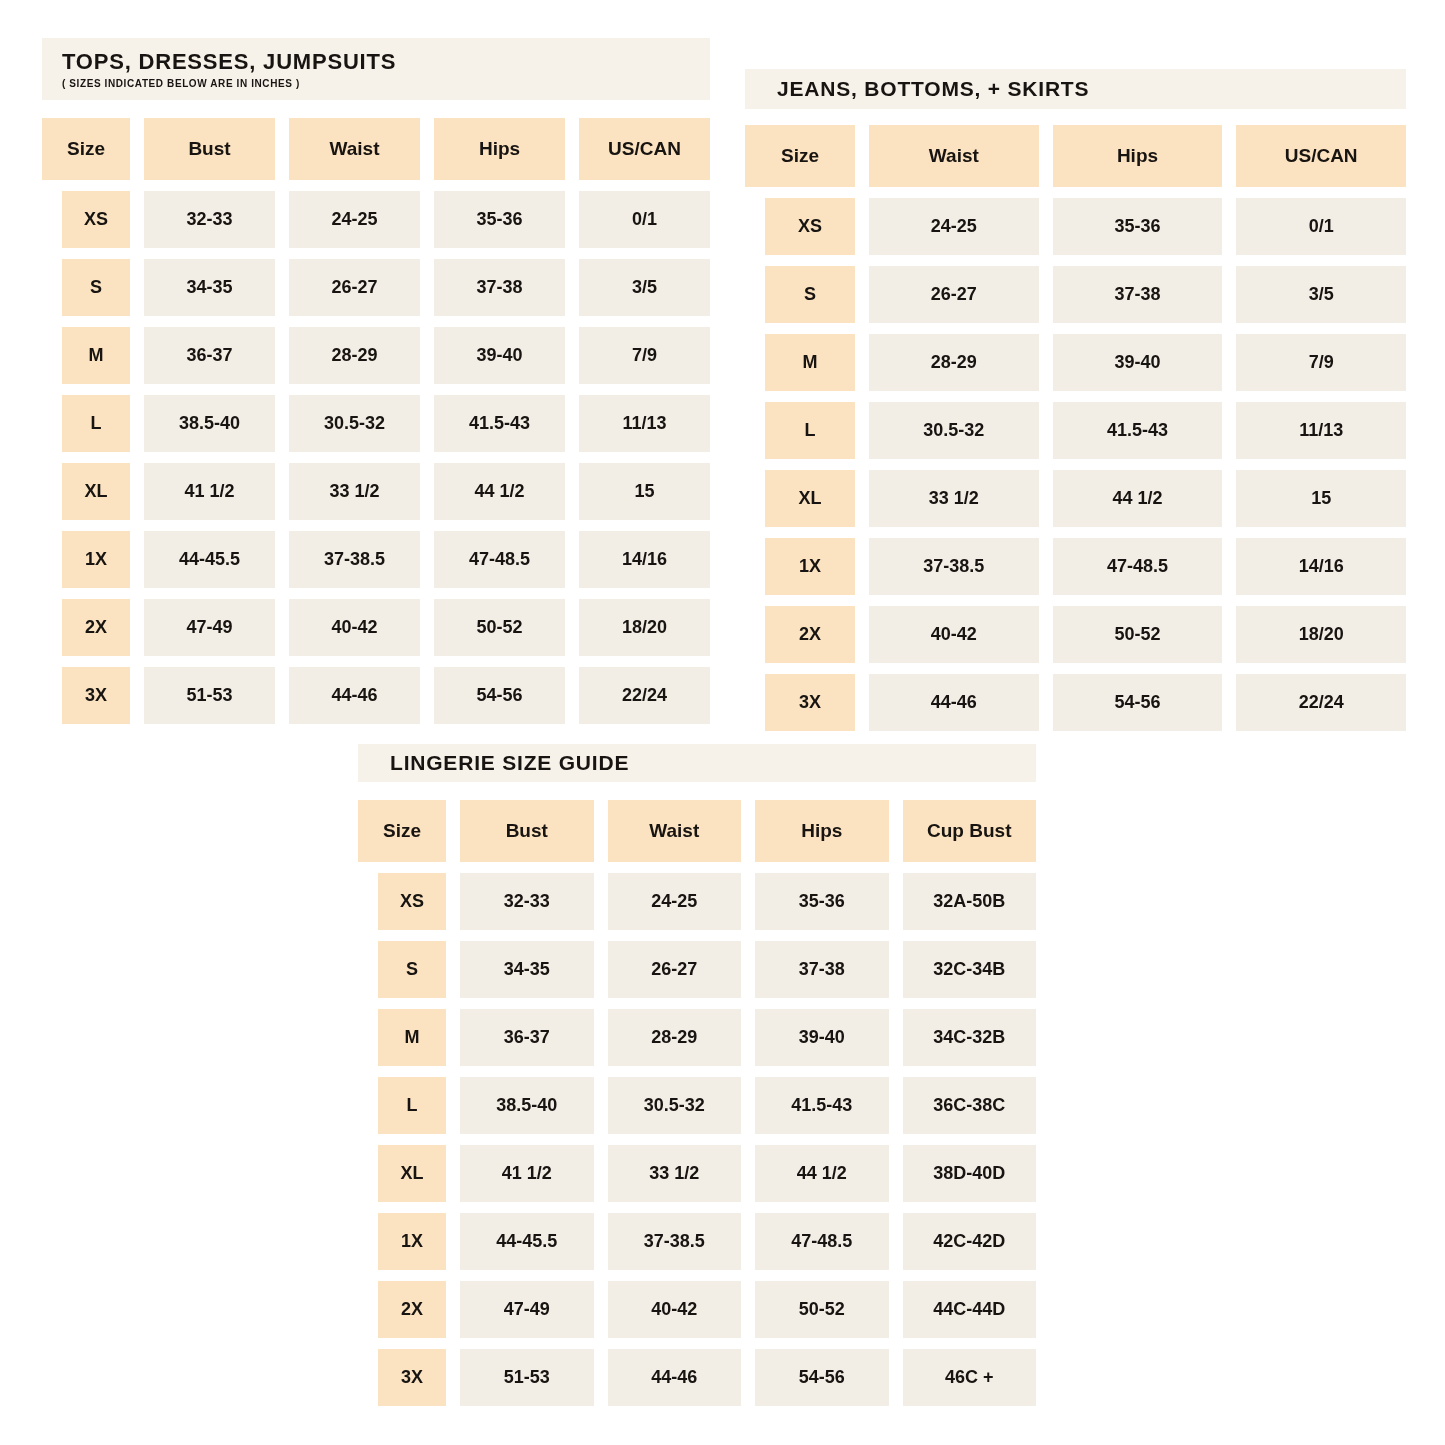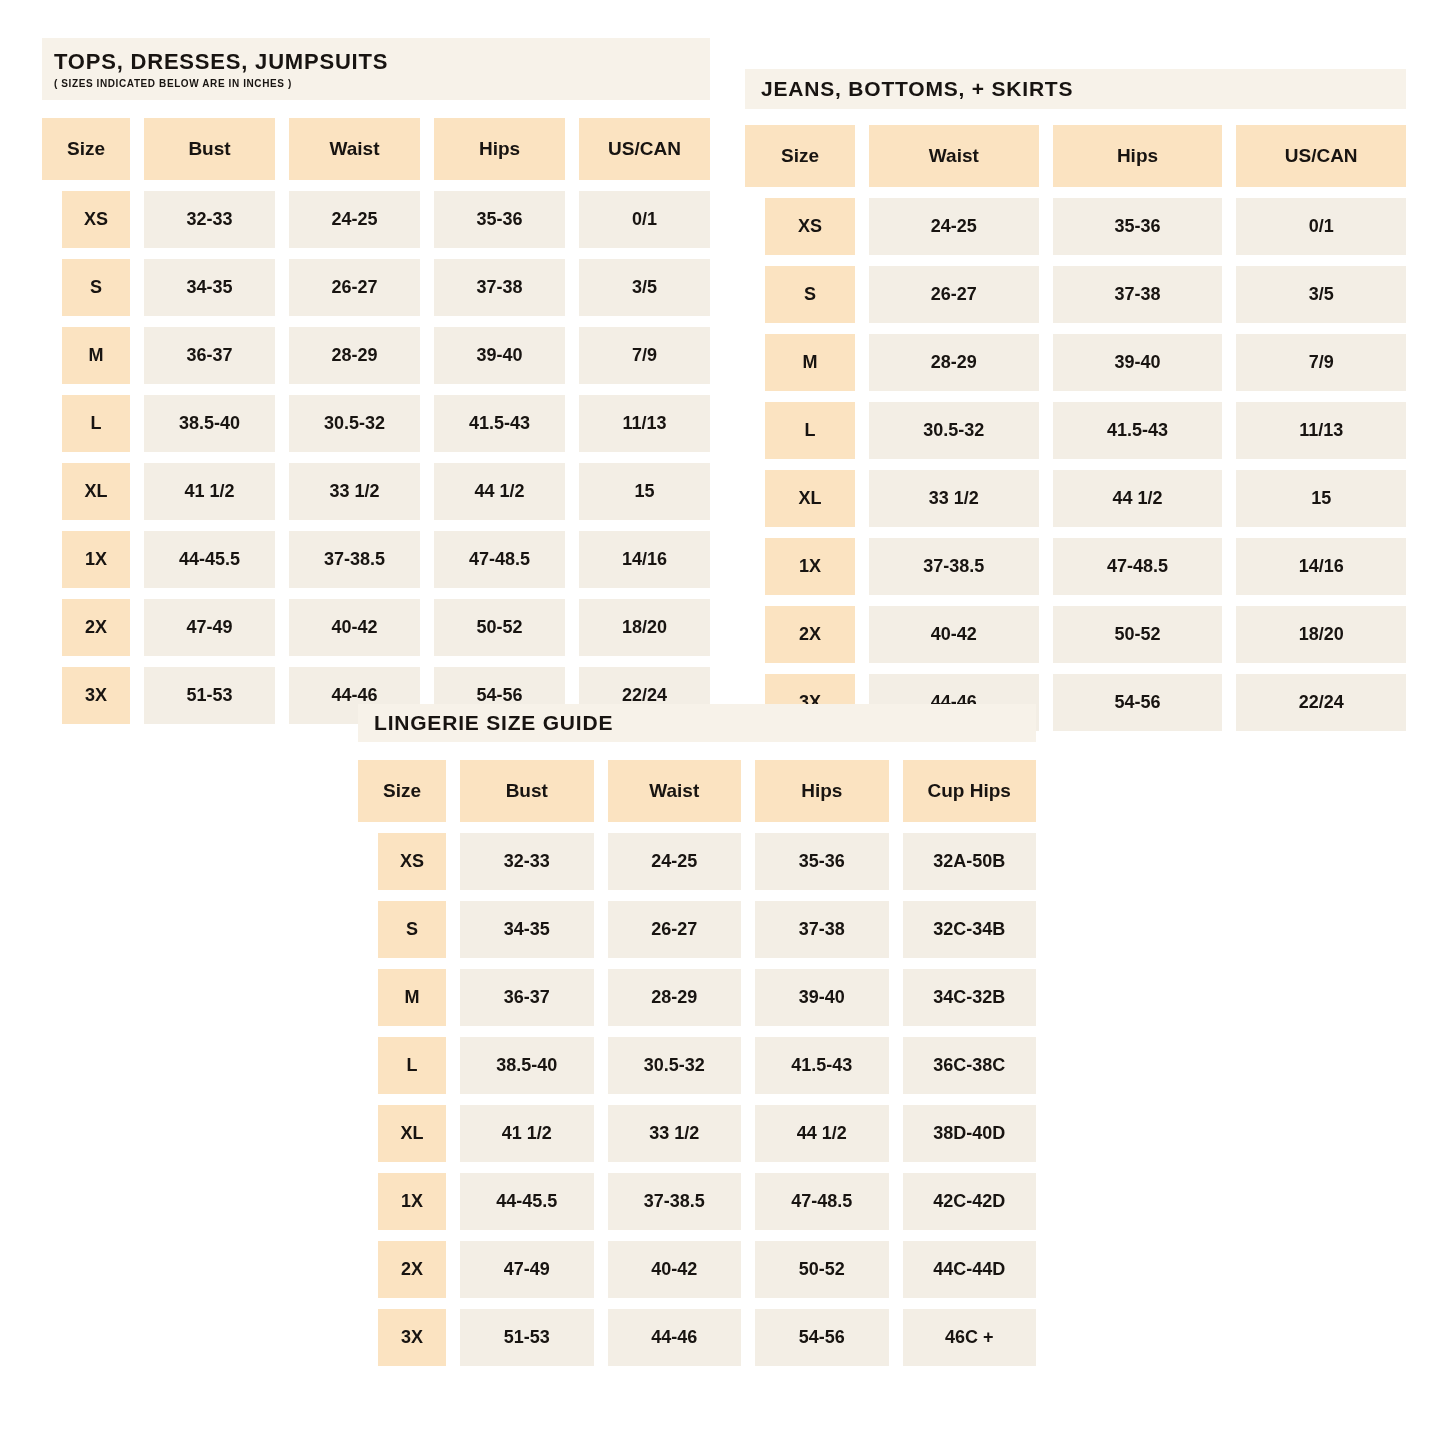--- a/index.html
+++ b/index.html
@@ -10,40 +10,40 @@
     color:#181411;
   }
   body { position:relative; overflow:hidden; }
 
   .table-block { position:absolute; }
 
   
   .banner {
     background:#f7f2e9;
     display:flex; flex-direction:column; justify-content:center;
-    padding-left:12px;
+    padding-left:20px;
   }
   .banner .title {
     font-weight:900;
     font-size:22px;
     letter-spacing:0.8px;
     line-height:1.2;
   }
   .banner .subtitle {
     font-weight:700;
     font-size:10px;
     letter-spacing:0.6px;
     margin-top:3px;
   }
-  .banner.single { padding-left:16px; }
+  .banner.single { padding-left:32px; }
   .banner.single .title { font-size:21px; }
 
   #table-tops     { left:42px;  top:38px;  width:668px; }
   #table-jeans    { left:745px; top:69px;  width:661px; }
-  #table-lingerie { left:358px; top:704px; width:678px; }
+  #table-lingerie { left:358px; top:744px; width:678px; }
 
   #table-tops .banner     { height:62px; margin-bottom:18px; }
   #table-jeans .banner    { height:40px; margin-bottom:16px; }
   #table-lingerie .banner { height:38px; margin-bottom:18px; }
 
   
   .grid {
     display:grid;
     column-gap:14px;
     row-gap:11px;
@@ -175,21 +175,21 @@
 
 <section class="table-block" id="table-lingerie">
   <div class="banner single">
     <div class="title">LINGERIE SIZE GUIDE</div>
   </div>
   <div class="grid">
       <div class="cell head">Size</div>
       <div class="cell head">Bust</div>
       <div class="cell head">Waist</div>
       <div class="cell head">Hips</div>
-      <div class="cell head">Cup Hips</div>
+      <div class="cell head">Cup Bust</div>
       <div class="cell size">XS</div>
       <div class="cell data">32-33</div>
       <div class="cell data">24-25</div>
       <div class="cell data">35-36</div>
       <div class="cell data">32A-50B</div>
       <div class="cell size">S</div>
       <div class="cell data">34-35</div>
       <div class="cell data">26-27</div>
       <div class="cell data">37-38</div>
       <div class="cell data">32C-34B</div>

